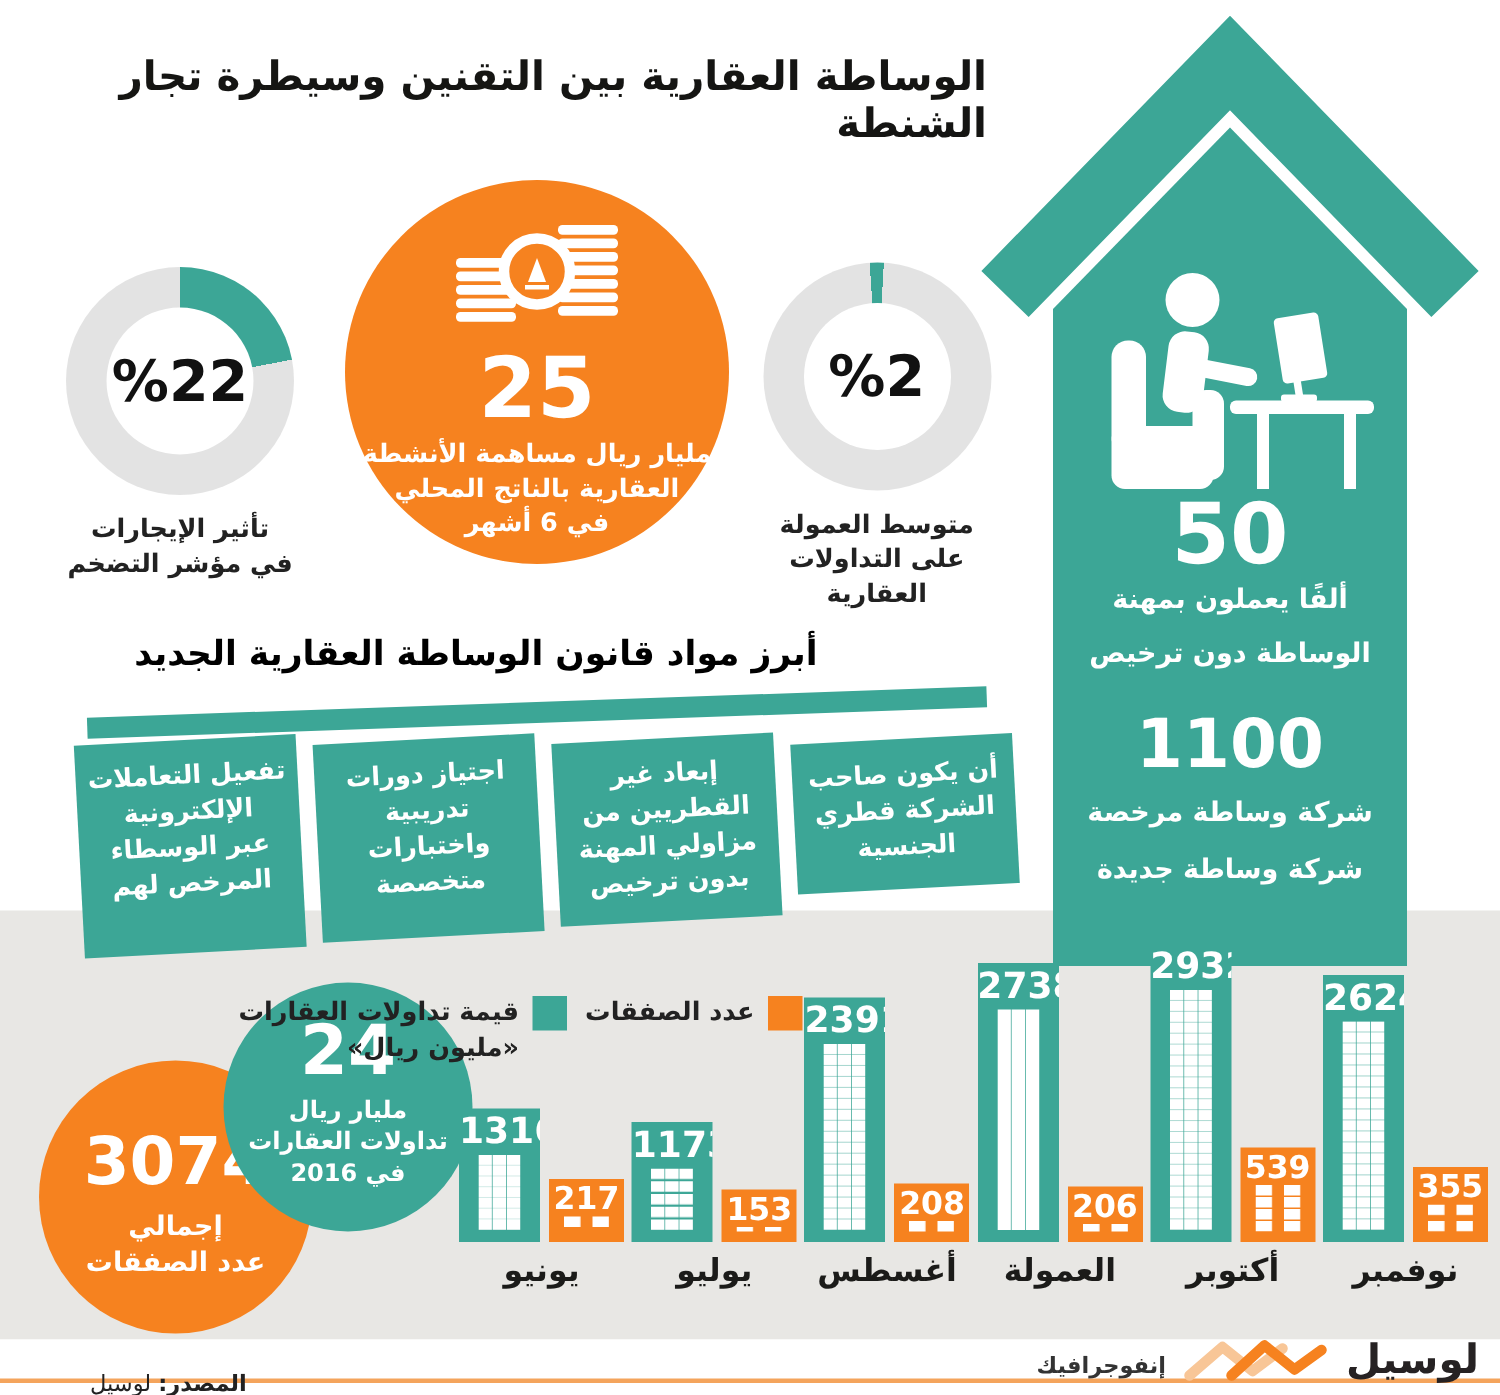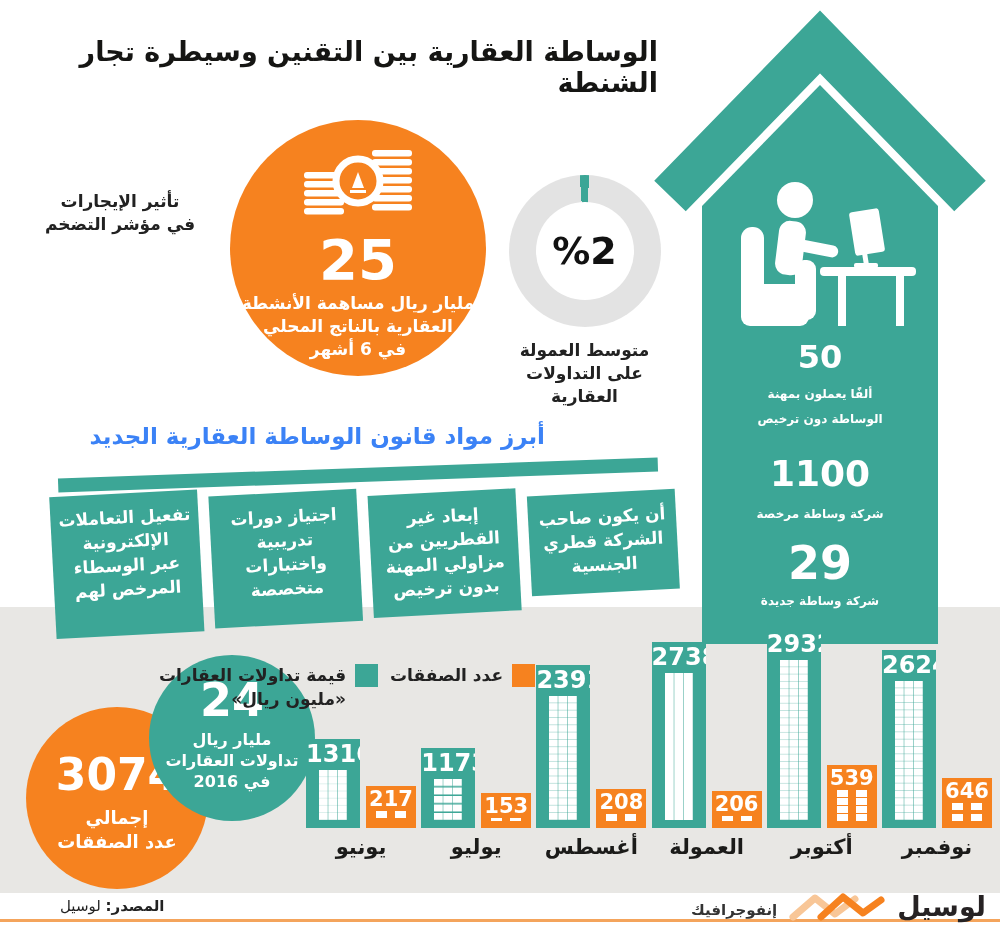--- a/index.html
+++ b/index.html
@@ -46,29 +46,29 @@
   .gdp-circle .num{font-size:56px;font-weight:700;line-height:56px;margin-top:112px;}
   .gdp-circle .lbl{font-size:17px;font-weight:700;line-height:23px;margin-top:4px;}
   .coins-svg{position:absolute;left:72px;top:28px;}
 
   
   .shapes-svg{position:absolute;left:0;top:0;width:1000px;height:930px;z-index:1;pointer-events:none;}
   .house-stats{
     position:absolute;left:700px;top:334px;width:240px;z-index:2;
     text-align:center;color:#fff;direction:rtl;
   }
-  .house-stats .v1{font-size:32px;font-weight:700;line-height:46px;}
-  .house-stats .v2{font-size:36px;font-weight:700;line-height:52px;margin-top:16px;}
+  .house-stats .v1{font-size:56px;font-weight:700;line-height:46px;}
+  .house-stats .v2{font-size:45px;font-weight:700;line-height:52px;margin-top:16px;}
   .house-stats .v3{font-size:46px;font-weight:700;line-height:48px;margin-top:12px;}
-  .house-stats .slbl{font-size:12px;font-weight:700;line-height:25px;margin-top:2px;}
+  .house-stats .slbl{font-size:18px;font-weight:700;line-height:36px;margin-top:2px;}
 
   
   .law-heading{
     position:absolute;top:423px;right:455px;width:480px;direction:rtl;
-    font-size:23px;font-weight:700;color:#3b82f6;z-index:2;
+    font-size:23px;font-weight:700;color:#000000;z-index:2;
   }
   .ribbon-back{
     position:absolute;left:58px;top:468px;width:600px;height:14px;background:var(--teal);
     transform:rotate(-2deg);z-index:1;
   }
   .banners{
     position:absolute;left:50px;top:474px;width:625px;z-index:2;
     display:flex;gap:11px;direction:rtl;align-items:flex-start;
     transform:rotate(-2deg);transform-origin:right top;
   }
@@ -115,21 +115,21 @@
   .bar.orange .val{font-size:21px;line-height:22px;}
   .bar.teal .windows{position:absolute;left:13px;right:13px;top:31px;bottom:8px;
     background-image:linear-gradient(#fff,#fff);background-size:9px 7px;background-repeat:space;}
   .bar.orange .windows{position:absolute;left:10px;right:10px;top:25px;bottom:7px;
     background-image:linear-gradient(#fff,#fff);background-size:11px 7px;background-repeat:space;}
   .month{margin-top:7px;font-size:21px;font-weight:700;direction:rtl;color:#1b1b19;}
 
   
   .footer{position:absolute;left:0;top:893px;width:1000px;height:37px;background:#fff;}
   .footer-line{position:absolute;left:0;top:26px;width:1000px;height:3px;background:#f4a45c;}
-  .source{position:absolute;left:60px;top:4px;font-size:15px;direction:rtl;color:#222;}
+  .source{position:absolute;left:60px;top:20px;font-size:15px;direction:rtl;color:#222;}
   .source .src-label{font-weight:700;}
   .credit{position:absolute;right:14px;top:-2px;display:flex;direction:rtl;align-items:center;gap:12px;}
   .logo-text{font-size:27px;font-weight:800;color:#262223;}
   .infographic-label{font-size:15px;font-weight:600;color:#333;margin-top:6px;}
 </style>
 </head>
 <body>
 
 <div class="stage">
 
@@ -156,25 +156,27 @@
       <rect x="854" y="263" width="24" height="5" rx="2"></rect>
     </g>
   </svg>
 
   <div class="house-stats">
     <div class="v1">50</div>
     <div class="slbl pre">ألفًا يعملون بمهنة
 الوساطة دون ترخيص</div>
     <div class="v2">1100</div>
     <div class="slbl pre">شركة وساطة مرخصة</div>
-    <div class="v3">29</div>
     <div class="slbl pre">شركة وساطة جديدة</div>
   </div>
 
   <div class="donut-block" id="donut-rent">
+    <div class="donut" style="--deg: 79.2deg;">
+      <span class="center-num ltr">%22</span>
+    </div>
     <div class="donut-label pre">تأثير الإيجارات
 في مؤشر التضخم</div>
   </div>
 
   <div class="gdp-circle">
     <svg class="coins-svg" width="112" height="74" viewBox="0 0 112 74" xmlns="http://www.w3.org/2000/svg">
       <g fill="#fff">
         <rect x="2" y="24" width="40" height="6.5" ry="3"></rect>
         <rect x="2" y="33" width="40" height="6.5" ry="3"></rect>
         <rect x="2" y="42" width="40" height="6.5" ry="3"></rect>
@@ -318,21 +320,21 @@
           </div>
           <div class="month">أكتوبر</div>
         </div>
         <div class="group">
           <div class="bars">
             <div class="bar teal" style="height: 178px;">
               <span class="val">2624</span>
               <span class="windows"></span>
             </div>
             <div class="bar orange" style="height: 50px;">
-              <span class="val">646</span>
+              <span class="val">355</span>
               <span class="windows"></span>
             </div>
           </div>
           <div class="month">نوفمبر</div>
         </div>
       </div>
   </div>
 
   <div class="footer">
     <div class="footer-line"></div>

